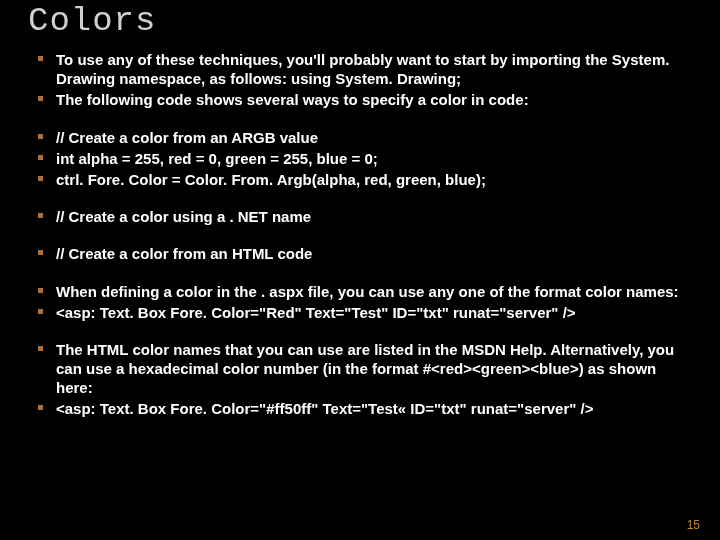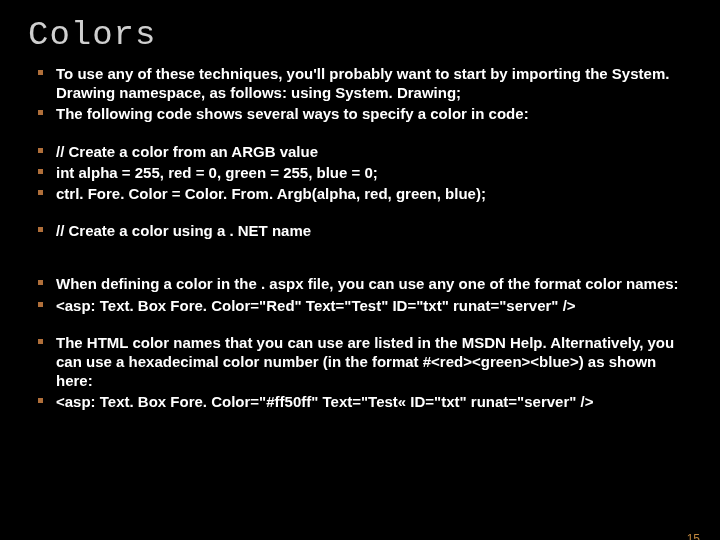--- a/index.html
+++ b/index.html
@@ -17,21 +17,21 @@
     height: 540px;
     box-sizing: border-box;
     padding: 0 28px 0 28px;
     position: relative;
   }
   .title {
     font-family: "Consolas", "Courier New", monospace;
     font-size: 34px;
     color: #cfcfcf;
     letter-spacing: 1px;
-    margin: 16px 0 10px 0;
+    margin: 2px 0 10px 0;
   }
   ul.items {
     list-style: none;
     margin: 0;
     padding: 0;
   }
   ul.items > li {
     position: relative;
     padding-left: 28px;
     font-size: 15px;
@@ -80,20 +80,21 @@
     <li>ctrl. Fore. Color = Color. From. Argb(alpha, red, green, blue);</li>
   </ul>
   <div class="group-gap"></div>
 
   <ul class="items">
     <li>// Create a color using a . NET name</li>
   </ul>
   <div class="group-gap"></div>
 
   <ul class="items">
+    <li>// Create a color from an HTML code</li>
   </ul>
   <div class="group-gap"></div>
 
   <ul class="items">
     <li>When defining a color in the . aspx file, you can use any one of the format color names:</li>
     <li>
       <span class="normal">&lt;asp: Text. Box </span><span>Fore. Color="Red"</span><span class="normal"> Text="Test" ID="txt" runat="server" /&gt;</span>
     </li>
   </ul>
   <div class="group-gap"></div>

